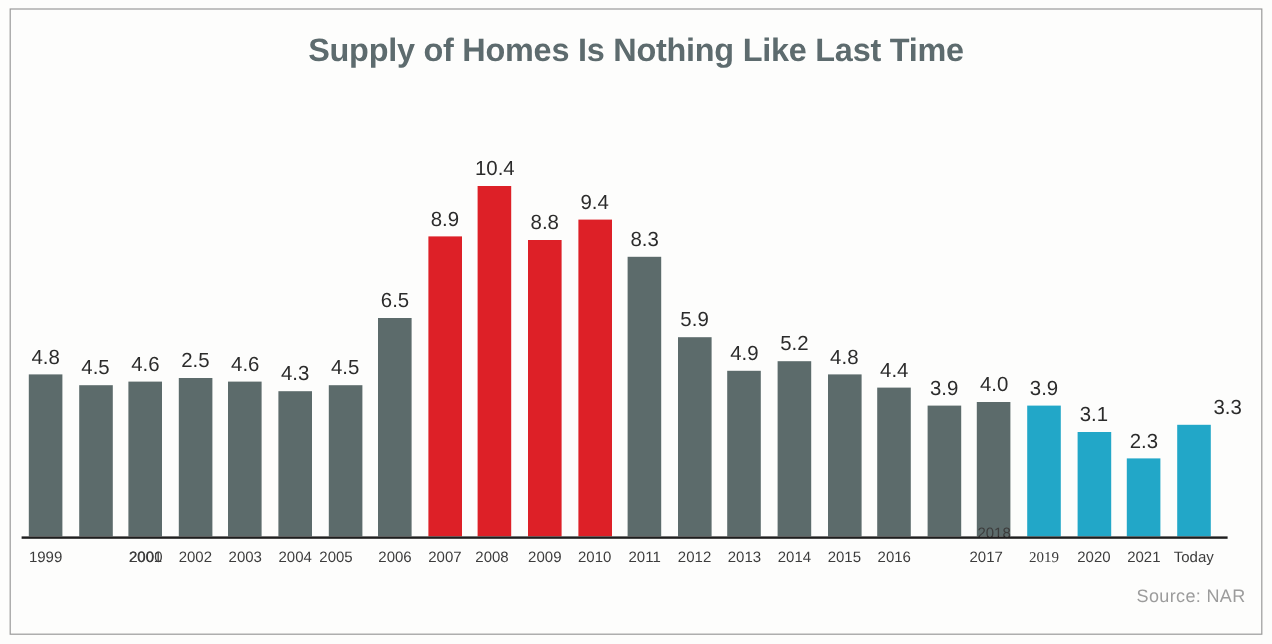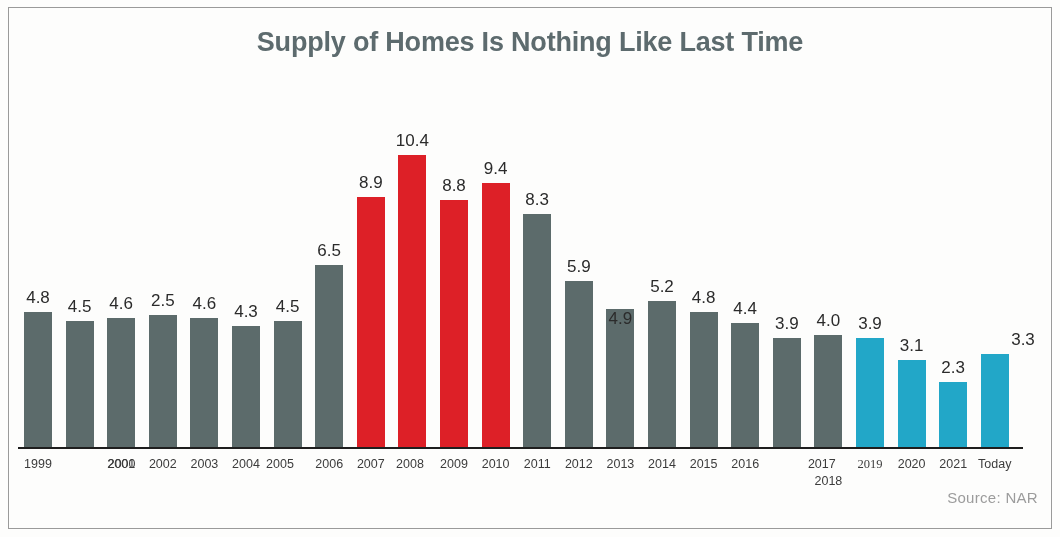--- a/index.html
+++ b/index.html
@@ -150,37 +150,37 @@
       <div class="bar" style="left: 481.6px; width: 28px; height: 263.923px; top: 183.077px; position: absolute; background: rgb(221, 32, 39);"></div>
       <div class="bar-value" style="left: 465.6px; top: 159.077px;">9.4</div>
       <div class="bar-cat" style="left: 465.6px; top: 457px;">2010</div>
       <div class="bar" style="left: 523.2px; width: 28px; height: 233.038px; top: 213.962px; position: absolute; background: rgb(92, 107, 107);"></div>
       <div class="bar-value" style="left: 507.2px; top: 189.962px;">8.3</div>
       <div class="bar-cat" style="left: 507.2px; top: 457px;">2011</div>
       <div class="bar" style="left: 564.8px; width: 28px; height: 165.654px; top: 281.346px; position: absolute; background: rgb(92, 107, 107);"></div>
       <div class="bar-value" style="left: 548.8px; top: 257.346px;">5.9</div>
       <div class="bar-cat" style="left: 548.8px; top: 457px;">2012</div>
       <div class="bar" style="left: 606.4px; width: 28px; height: 137.577px; top: 309.423px; position: absolute; background: rgb(92, 107, 107);"></div>
-      <div class="bar-value" style="left: 590.4px; top: 285.423px; margin-top: 24px;">4.9</div>
+      <div class="bar-value" style="left: 590.4px; top: 285.423px;">4.9</div>
       <div class="bar-cat" style="left: 590.4px; top: 457px;">2013</div>
       <div class="bar" style="left: 648px; width: 28px; height: 146px; top: 301px; position: absolute; background: rgb(92, 107, 107);"></div>
       <div class="bar-value" style="left: 632px; top: 277px;">5.2</div>
       <div class="bar-cat" style="left: 632px; top: 457px;">2014</div>
       <div class="bar" style="left: 689.6px; width: 28px; height: 134.769px; top: 312.231px; position: absolute; background: rgb(92, 107, 107);"></div>
       <div class="bar-value" style="left: 673.6px; top: 288.231px;">4.8</div>
       <div class="bar-cat" style="left: 673.6px; top: 457px;">2015</div>
       <div class="bar" style="left: 731.2px; width: 28px; height: 123.538px; top: 323.462px; position: absolute; background: rgb(92, 107, 107);"></div>
       <div class="bar-value" style="left: 715.2px; top: 299.462px;">4.4</div>
       <div class="bar-cat" style="left: 715.2px; top: 457px;">2016</div>
       <div class="bar" style="left: 772.8px; width: 28px; height: 109.5px; top: 337.5px; position: absolute; background: rgb(92, 107, 107);"></div>
       <div class="bar-value" style="left: 756.8px; top: 313.5px;">3.9</div>
       <div class="bar-cat" style="left: 756.8px; top: 457px; padding-left: 35px;">2017</div>
       <div class="bar" style="left: 814.4px; width: 28px; height: 112.308px; top: 334.692px; position: absolute; background: rgb(92, 107, 107);"></div>
       <div class="bar-value" style="left: 798.4px; top: 310.692px;">4.0</div>
-      <div class="bar-cat" style="left: 798.4px; top: 474px;">2018</div>
+      <div class="bar-cat" style="left: 798.4px; top: 437px;">2018</div>
       <div class="bar" style="left: 856px; width: 28px; height: 109.5px; top: 337.5px; position: absolute; background: rgb(34, 167, 200);"></div>
       <div class="bar-value" style="left: 840px; top: 313.5px;">3.9</div>
       <div class="bar-cat" style="left: 840px; top: 457px; font-family: Liberation Serif, serif;">2019</div>
       <div class="bar" style="left: 897.6px; width: 28px; height: 87.0385px; top: 359.962px; position: absolute; background: rgb(34, 167, 200);"></div>
       <div class="bar-value" style="left: 881.6px; top: 335.962px;">3.1</div>
       <div class="bar-cat" style="left: 881.6px; top: 457px;">2020</div>
       <div class="bar" style="left: 939.2px; width: 28px; height: 64.5769px; top: 382.423px; position: absolute; background: rgb(34, 167, 200);"></div>
       <div class="bar-value" style="left: 923.2px; top: 358.423px;">2.3</div>
       <div class="bar-cat" style="left: 923.2px; top: 457px;">2021</div>
       <div class="bar" style="left: 980.8px; width: 28px; height: 92.6538px; top: 354.346px; position: absolute; background: rgb(34, 167, 200);"></div>

